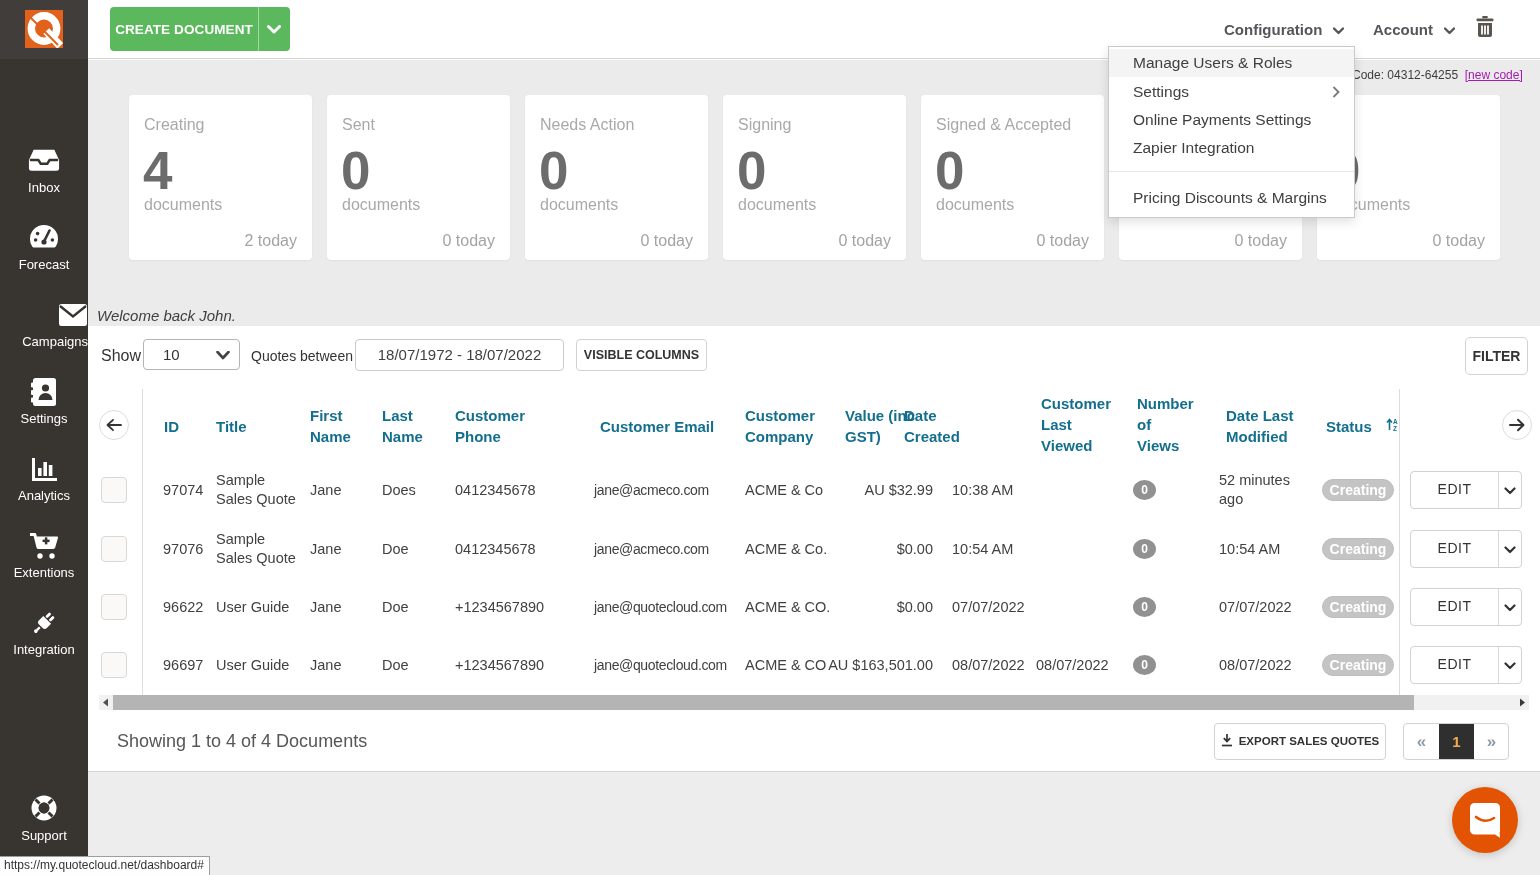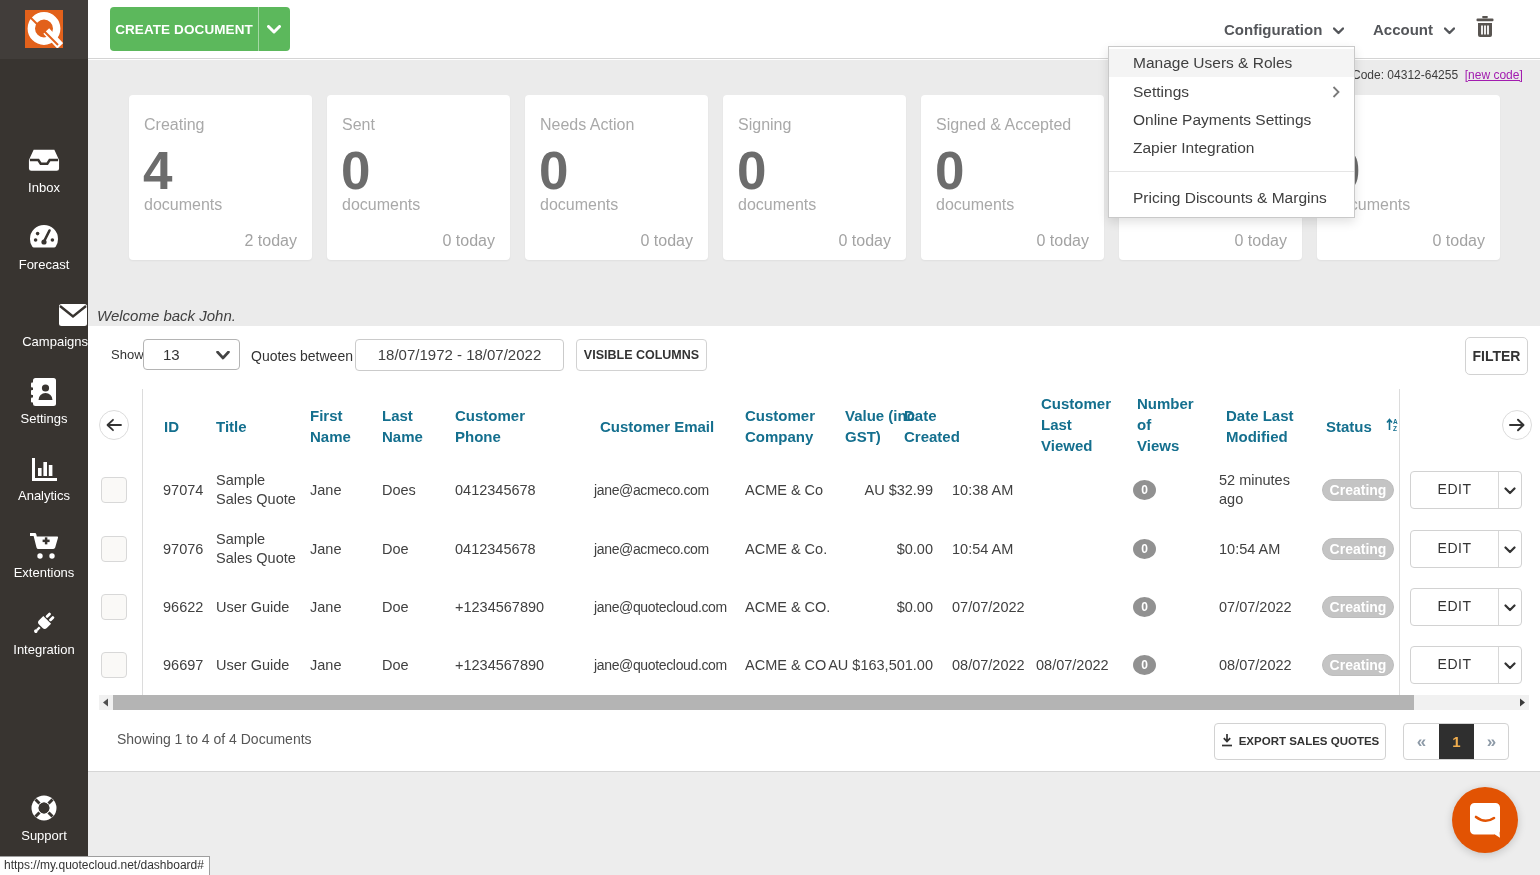--- a/index.html
+++ b/index.html
@@ -27,21 +27,21 @@
 
 #hero { position:absolute; left:88px; top:60px; width:1452px; height:266px; background:#ebebeb; }
 .card { position:absolute; top:35px; width:183px; height:165px; background:#fff; border-radius:4px; box-shadow:0 1px 2px rgba(0,0,0,.05); }
 .card .t { position:absolute; left:15px; top:21px; font-size:16px; color:#a9a9a9; white-space:nowrap; }
 .card .n { position:absolute; left:14px; top:49px; font-size:53px; line-height:53px; font-weight:700; color:#6c6c6c; }
 .card .d { position:absolute; left:15px; top:101px; font-size:16px; color:#a9a9a9; }
 .card .today { position:absolute; right:15px; top:137px; font-size:16px; color:#a3a3a3; }
 #welcome { position:absolute; left:9px; top:247px; font-style:italic; font-size:15px; color:#3f3f3f; }
 
 .btn { position:absolute; background:#fff; border:1px solid #d2d2d2; border-radius:4px; color:#333; }
-#lblShow { position:absolute; left:111px; top:347px; font-size:13px; color:#333; }
+#lblShow { position:absolute; left:101px; top:347px; font-size:16px; color:#333; }
 #selShow { position:absolute; left:143px; top:339px; width:97px; height:31px; background:#fff; border:1px solid #b4b4b4; border-radius:4px; }
 #selShow .v { position:absolute; left:19px; top:6px; font-size:15px; color:#333; }
 #dateInput { position:absolute; left:355px; top:339px; width:209px; height:32px; background:#fff; border:1px solid #cbcbcb; border-radius:4px; text-align:center; line-height:30px; font-size:15px; color:#414141; }
 #lblQuotes { position:absolute; left:251px; top:348px; font-size:14px; color:#333; }
 
 .hd { position:absolute; font-size:15px; font-weight:700; color:#146f8e; line-height:21px; white-space:nowrap; transform:translateY(-50%); }
 .cell.em { font-size:14px; letter-spacing:-0.35px; }
 .cell { position:absolute; font-size:14.5px; color:#414141; line-height:19px; white-space:nowrap; transform:translateY(-50%); }
 .cbox { position:absolute; left:101px; width:26px; height:26px; background:#faf9f7; border:1px solid #d8d8d8; border-radius:4px; transform:translateY(-50%); }
 .pill { position:absolute; left:1322px; width:72px; height:22px; background:#c4c4c4; border:1px solid #bdbdbd; border-radius:11px; color:#fff; font-size:14px; font-weight:700; text-align:center; line-height:20px; transform:translateY(-50%); }
@@ -230,21 +230,21 @@
       <div class="t"></div>
       <div class="n">0</div>
       <div class="d">documents</div>
       <div class="today">0 today</div>
     </div>
   <div id="welcome">Welcome back John.</div>
 </div>
 
 <div id="lblShow">Show</div>
 <div id="selShow">
-    <span class="v">13</span>
+    <span class="v">10</span>
   </div>
 <div id="lblQuotes">Quotes between</div>
 <div id="dateInput">18/07/1972 - 18/07/2022</div>
 <div class="btn" style="left:576px; top:339px; width:131px; height:32px; text-align:center; line-height:30px; font-size:12.5px; font-weight:700;">VISIBLE COLUMNS</div>
 <div class="btn" style="left:1465px; top:337px; width:63px; height:38px; text-align:center; line-height:36px; font-size:14px; font-weight:600; border-radius:5px;">FILTER</div>
 <svg width="14" height="9" viewBox="0 0 14 9" style="position:absolute;left:216px;top:351px;">
     <path d="M1.5 1 L7 7 L12.5 1" fill="none" stroke="#444" stroke-width="2.6" stroke-linecap="round" stroke-linejoin="round"></path>
   </svg>
 
 <div class="abs" style="left:142px; top:389px; width:1px; height:306px; background:#dcdcdc;"></div>
@@ -365,21 +365,21 @@
 <div id="botstrip"></div>
 <div id="hscroll">
   <svg width="8" height="9" viewBox="0 0 8 9" style="position:absolute;left:3px;top:3px;">
       <polygon points="6,0.5 6,8.5 1,4.5" fill="#505050"></polygon>
     </svg>
   <div id="hthumb"></div>
   <svg width="8" height="9" viewBox="0 0 8 9" style="position:absolute;right:3px;top:3px;">
       <polygon points="2,0.5 2,8.5 7,4.5" fill="#3a3a3a"></polygon>
     </svg>
 </div>
-<div class="abs nw" style="left:117px; top:731px; font-size:14px; color:#565656;">Showing 1 to 4 of 4 Documents</div>
+<div class="abs nw" style="left:117px; top:731px; font-size:18px; color:#565656;">Showing 1 to 4 of 4 Documents</div>
 <div class="btn" style="left:1214px; top:723px; width:172px; height:37px; text-align:center; line-height:35px; font-size:11.5px; font-weight:700; white-space:nowrap;">
   <svg width="12" height="14" viewBox="0 0 12 14" style="vertical-align:-2px; margin-right:6px;">
     <path d="M6 1 V8 M2.8 5.2 L6 8.6 L9.2 5.2" fill="none" stroke="#333" stroke-width="1.7"></path>
     <line x1="1" y1="12.5" x2="11" y2="12.5" stroke="#333" stroke-width="1.7"></line>
   </svg>EXPORT SALES QUOTES</div>
 <div id="pager">
   <div class="pcell" style="left:0;">«</div>
   <div class="pcell" style="left:35px; background:#2f2f2f; color:#f0ad4e; font-size:15px;">1</div>
   <div class="pcell" style="left:70px;">»</div>
 </div>

